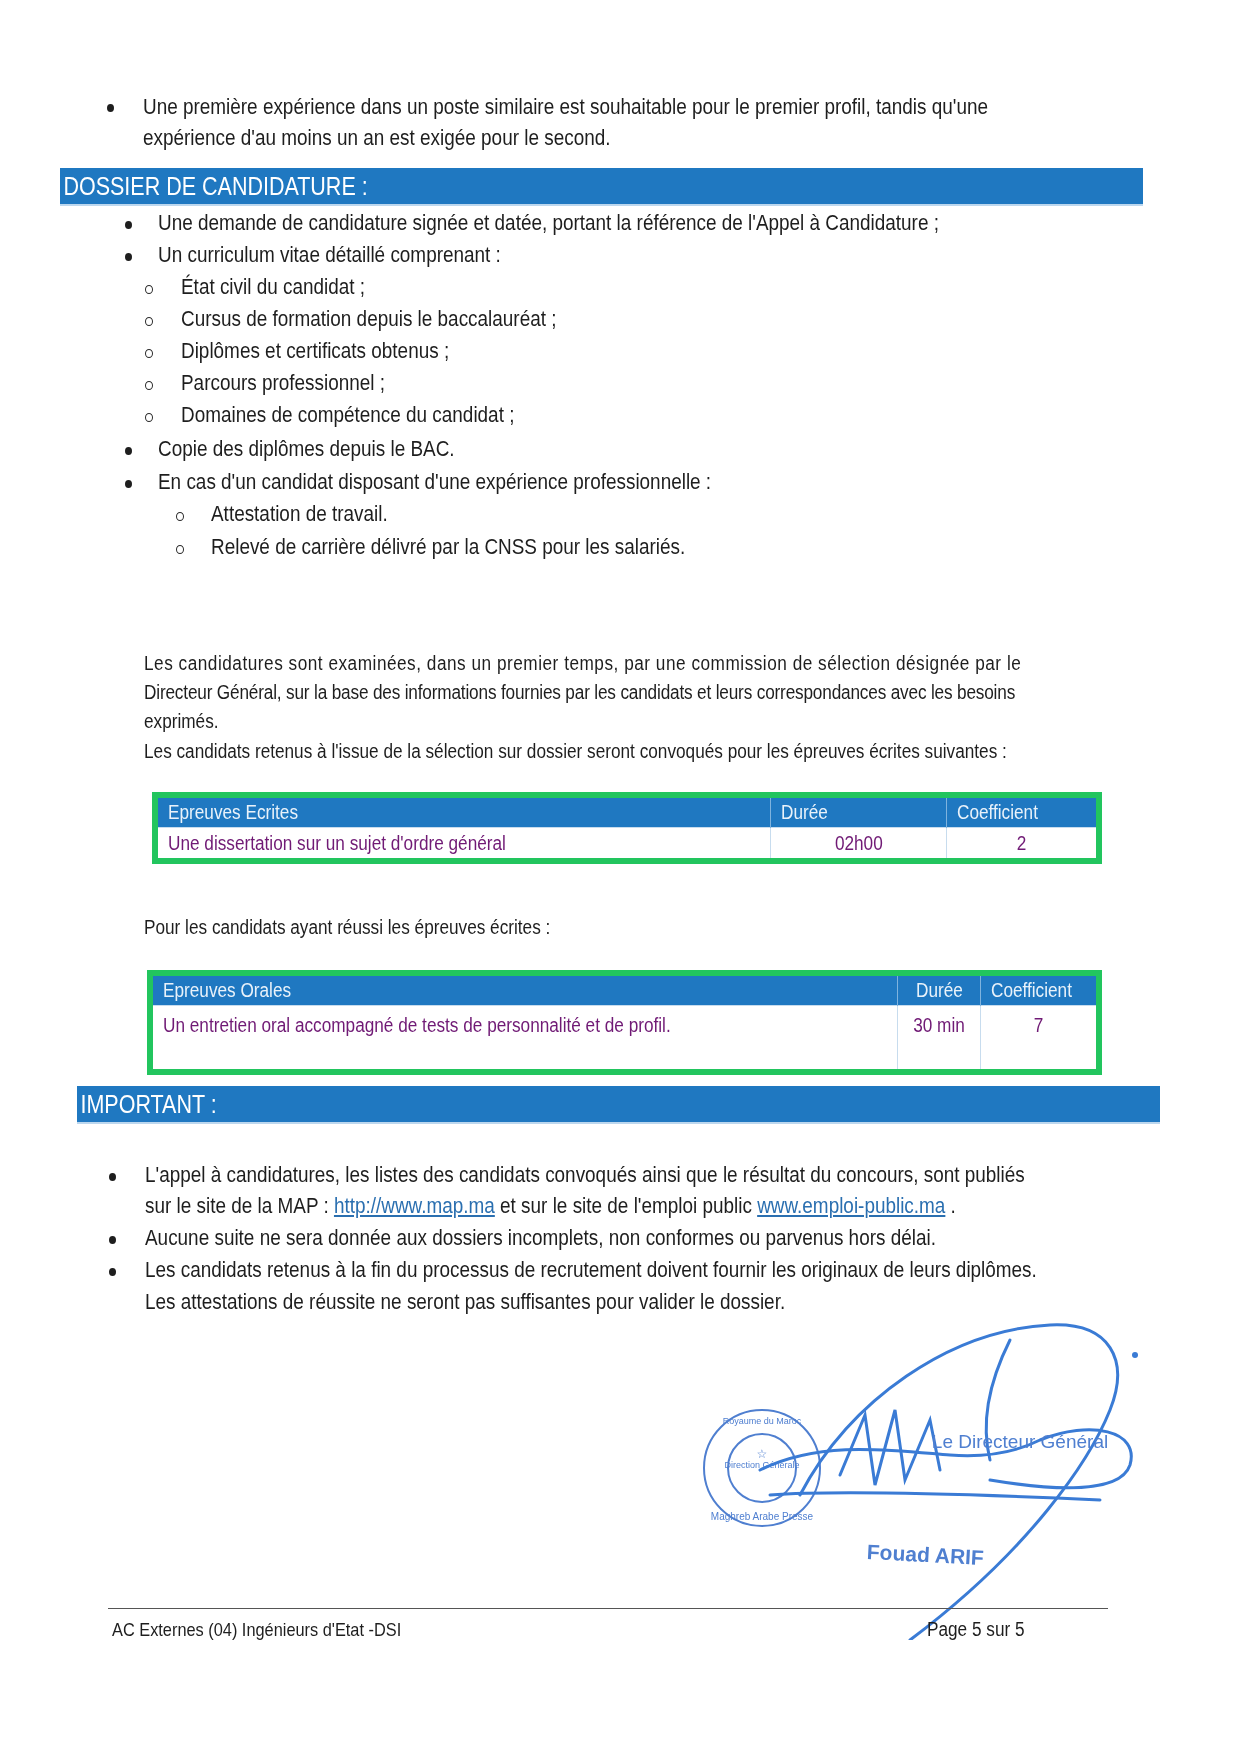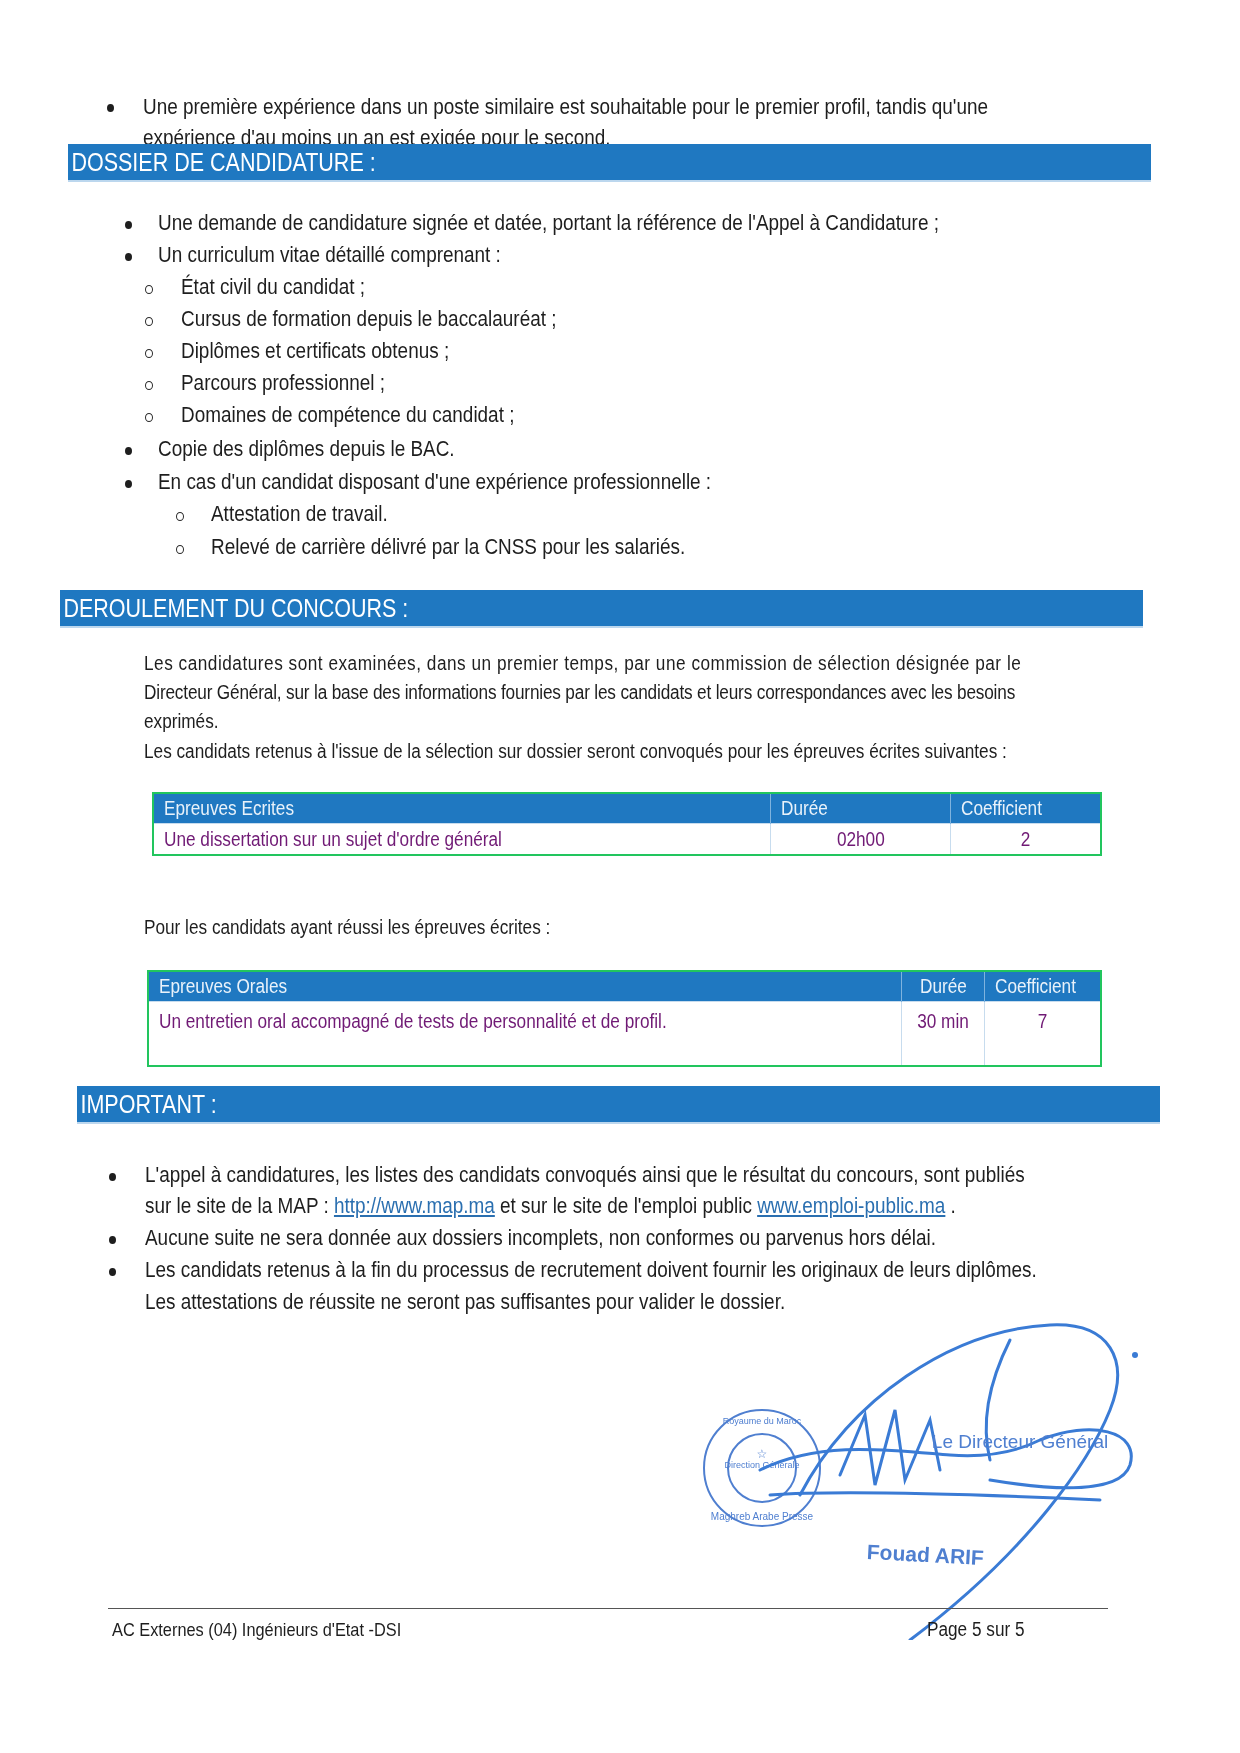--- a/index.html
+++ b/index.html
@@ -19,40 +19,40 @@
     .section-bar {
       position: absolute; left: 60px; width: 1083px; height: 36px;
       background: #1f78c1; color: #ffffff; font-size: 25px; line-height: 36px;
       box-shadow: 0 2px 0 #bcd7ee;
     }
     .section-bar span { display: inline-block; padding-left: 4px; transform: scaleX(0.86); transform-origin: left center; white-space: nowrap; }
 
     table.tbl { position: absolute; border-collapse: collapse; font-size: 20px; }
     table.tbl th { background: #1f78c1; color: #e9f2fa; font-weight: normal; text-align: left; padding: 0 10px; height: 29px; border-right: 1px solid #7fb3de; }
     table.tbl td { height: 30px; padding: 0 10px; border: 1px solid #c7dcee; color: #701a75; }
-    table.tbl { border: 2px solid #22c55e; }
+    table.tbl { border: 6px solid #22c55e; }
     .c { text-align: center; }
     .inner { display: inline-block; transform: scaleX(0.86); transform-origin: left center; white-space: nowrap; }
     .c .inner { transform-origin: center center; }
 
     a.link { color: #2a6fb0; text-decoration: underline; }
 
     .footer-line { position: absolute; left: 108px; top: 1608px; width: 1000px; height: 1px; background: #555; }
     .stamp-wrap { position: absolute; left: 690px; top: 1320px; width: 470px; height: 320px; }
   </style>
 </head>
 <body>
 
 <div class="page">
 
   <div class="bullet" style="left:107px; top:104px;"></div>
   <div class="txt cond" style="left:143px; top:91px; font-size:22px;">Une première expérience dans un poste similaire est souhaitable pour le premier profil, tandis qu'une</div>
   <div class="txt cond" style="left:143px; top:122px; font-size:22px;">expérience d'au moins un an est exigée pour le second.</div>
 
-  <div class="section-bar" style="top:144px;margin-left:8px;">
+  <div class="section-bar" style="top:168px;">
     <span>DOSSIER DE CANDIDATURE :</span>
   </div>
 
   <div class="bullet" style="left:125px; top:221px;"></div>
   <div class="txt cond" style="left:158px; top:207px; font-size:22px;">Une demande de candidature signée et datée, portant la référence de l'Appel à Candidature ;</div>
   <div class="bullet" style="left:125px; top:253px;"></div>
   <div class="txt cond" style="left:158px; top:239px; font-size:22px;">Un curriculum vitae détaillé comprenant :</div>
 
   <div class="circle" style="left:145px; top:285px;"></div>
   <div class="txt cond" style="left:181px; top:271px; font-size:22px;">État civil du candidat ;</div>
@@ -68,23 +68,20 @@
   <div class="bullet" style="left:125px; top:447px;"></div>
   <div class="txt cond" style="left:158px; top:433px; font-size:22px;">Copie des diplômes depuis le BAC.</div>
   <div class="bullet" style="left:125px; top:480px;"></div>
   <div class="txt cond" style="left:158px; top:466px; font-size:22px;">En cas d'un candidat disposant d'une expérience professionnelle :</div>
 
   <div class="circle" style="left:176px; top:512px;"></div>
   <div class="txt cond" style="left:211px; top:498px; font-size:22px;">Attestation de travail.</div>
   <div class="circle" style="left:176px; top:545px;"></div>
   <div class="txt cond" style="left:211px; top:531px; font-size:22px;">Relevé de carrière délivré par la CNSS pour les salariés.</div>
 
-  <div class="section-bar" style="top:590px;">
-    <span>DEROULEMENT DU CONCOURS :</span>
-  </div>
 
   <div class="txt cond" style="left:144px; top:648px; font-size:20px; letter-spacing:0.6px;">Les candidatures sont examinées, dans un premier temps, par une commission de sélection désignée par le</div>
   <div class="txt cond" style="left:144px; top:677px; font-size:20px; letter-spacing:-0.2px;">Directeur Général, sur la base des informations fournies par les candidats et leurs correspondances avec les besoins</div>
   <div class="txt cond" style="left:144px; top:706px; font-size:20px;">exprimés.</div>
   <div class="txt cond" style="left:144px; top:736px; font-size:20px;">Les candidats retenus à l'issue de la sélection sur dossier seront convoqués pour les épreuves écrites suivantes :</div>
 
   <table class="tbl" style="left:152px; top:792px; width:950px;">
     <thead>
       <tr>
         <th style="width:600px;"><span class="inner">Epreuves Ecrites</span></th>

